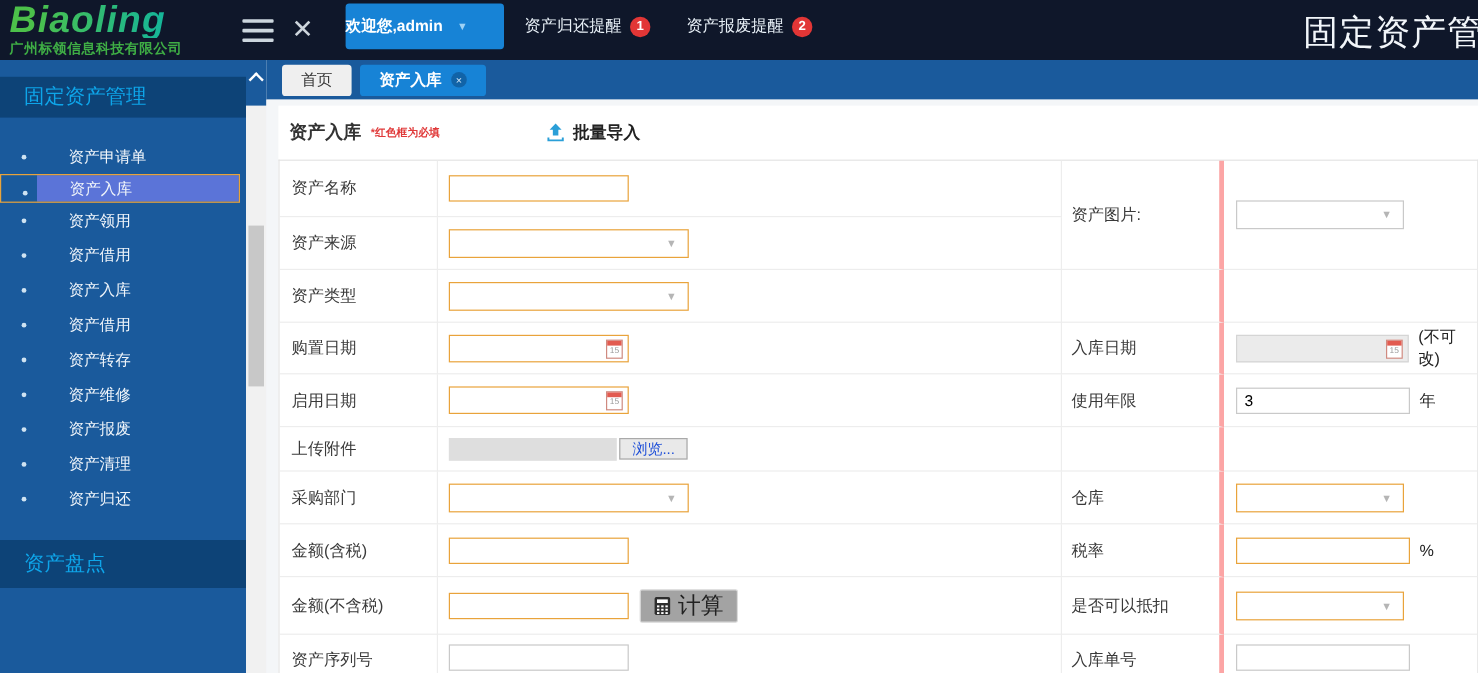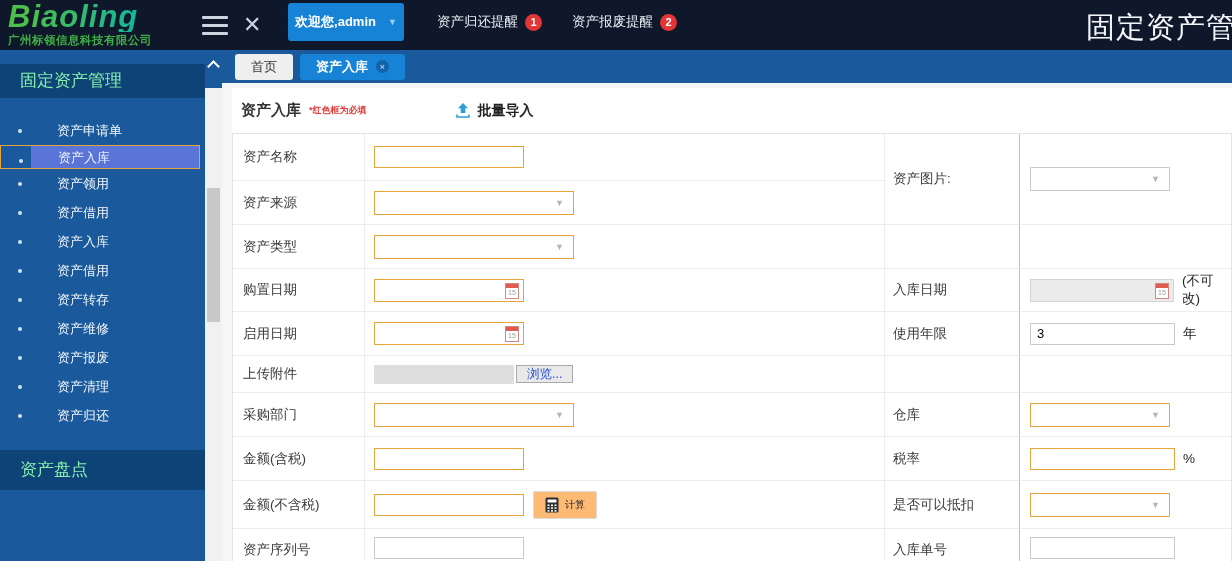--- a/index.html
+++ b/index.html
@@ -9,39 +9,39 @@
   
   .topbar { position:absolute; left:0; top:0; width:1232px; height:50px; background:#0f172a; z-index:5; }
   .logo { position:absolute; left:8px; top:2px; width:190px; }
   .brand { font-size:31px; font-weight:bold; font-style:italic; letter-spacing:1px;
            background:linear-gradient(90deg,#4cc04a 10%,#00b2b8 90%);
            -webkit-background-clip:text; background-clip:text; color:transparent; line-height:30px; }
   .company { font-size:11.5px; color:#3fae45; font-weight:bold; letter-spacing:0.5px; margin-top:1px; }
   .hamburger { position:absolute; left:202px; top:16px; width:26px; height:19px; display:flex; flex-direction:column; justify-content:space-between; cursor:pointer; }
   .hamburger i { display:block; height:3px; background:#ccd6de; border-radius:1px; }
   .win-close { position:absolute; left:243px; top:11px; font-size:22px; font-weight:bold; color:#cdd5dc; cursor:pointer; line-height:28px; }
-  .admin-btn { position:absolute; left:288px; top:3px; height:38px; width:116px; background:#1783d6; border-radius:3px;
-               display:flex; align-items:center; justify-content:center; gap:12px; cursor:pointer; }
+  .admin-btn { position:absolute; left:288px; top:3px; height:38px; width:132px; background:#1783d6; border-radius:3px;
+               display:flex; align-items:center; gap:12px; cursor:pointer; }
   .admin-btn .txt { color:#fff; font-size:13px; font-weight:bold; }
   .admin-btn .caret { color:#9ed2f5; font-size:9px; }
   .notices { position:absolute; left:437px; top:0; height:44px; display:flex; align-items:center; gap:30px; }
   .notice { display:flex; align-items:center; gap:7px; cursor:pointer; }
   .notice .nlabel { color:#e8f0f7; font-size:13.5px; }
   .badge { width:17px; height:17px; border-radius:50%; background:#e23636; color:#fff; font-size:11px; font-weight:bold;
            display:flex; align-items:center; justify-content:center; }
   .app-title { position:absolute; right:-4px; top:8px; font-size:29px; color:#f2f6fa; letter-spacing:1px; white-space:nowrap; }
 
   
   .sidebar { position:absolute; left:0; top:50px; width:205px; height:511px; background:#1a5a9c; overflow:hidden; }
   .sb-item { position:relative; height:29px; line-height:29px; cursor:pointer; }
   .sb-item .dot { position:absolute; left:18px; top:13px; width:4px; height:4px; border-radius:50%; background:#cfe3f2; }
   .sb-item .sb-label { position:absolute; left:57px; color:#f0f5fa; font-size:13px; }
   .sb-item.sel { background:linear-gradient(to right, transparent 30px, #5b74d8 30px); }
   .sb-group1 { padding-top:2px; }
-  .sb-section { height:34px; line-height:34px; background:#0d4377; color:#86efac; font-size:17px; padding-left:20px; }
+  .sb-section { height:34px; line-height:34px; background:#0d4377; color:#0ea5e9; font-size:17px; padding-left:20px; }
   .sb-sec1 { margin-top:14px; }
   .sb-group2 { margin-top:18px; }
   .sb-sec2 { margin-top:20px; height:40px; line-height:40px; }
 
   
   .scrollstrip { position:absolute; left:205px; top:50px; width:17px; height:511px; background:#f1f1f1; }
   .scroll-up { height:38px; background:#1a5a9c; display:flex; align-items:flex-start; justify-content:center; cursor:pointer; }
   .chev { width:9px; height:9px; border-left:2px solid #fff; border-top:2px solid #fff; transform:rotate(45deg); margin-top:12px; }
   .thumb { position:absolute; left:2px; top:138px; width:13px; height:134px; background:#c8c8c8; cursor:pointer; }
 
@@ -61,21 +61,21 @@
   .req-note { margin-left:8px; font-size:9px; font-weight:bold; color:#e03a3a; }
   .import { margin-left:88px; display:flex; align-items:center; gap:7px; cursor:pointer;justify-content:flex-end; }
   .import .imp-label { font-size:14px; font-weight:bold; color:#222; }
 
   .ftable { display:grid; grid-template-columns:132px 520px 135px 1fr;
             grid-template-rows:47px 44px 44px 43px 44px 37px 44px 44px 48px 60px;
             border:1px solid #e4e4e4; border-bottom:none; }
   .cell { border-bottom:1px solid #ededed; display:flex; align-items:center; }
   .c1 { border-right:1px solid #ededed; padding-left:10px; }
   .c2 { border-right:1px solid #ededed; padding-left:9px; }
-  .c3 { border-right:1px solid #fca5a5; padding-left:8px; }
+  .c3 { border-right:4px solid #fca5a5; padding-left:8px; }
   .c4 { padding-left:10px; }
   .lab { font-size:13.5px; color:#3a3a3a; }
   .span2 { grid-row:span 2; }
 
   input.inp { height:22px; width:150px; border:1px solid #e9a33b; background:#fff; padding:0 6px; font-size:13px; outline:none; }
   input.inp.gray { border-color:#c9c9c9; }
   .sel { height:24px; width:200px; border:1px solid #e9a33b; background:#fff; display:flex; align-items:center;
          justify-content:flex-end; padding-right:9px; cursor:pointer; }
   .sel.gray { border-color:#c9c9c9; }
   .sel.sm { width:140px; }
@@ -85,21 +85,21 @@
   .datewrap.dis { background:#ebebeb; border-color:#d5d5d5; }
   .cal { position:absolute; right:4px; top:3px; width:14px; height:16px; border:1px solid #cf8a80; background:#fff;
          display:flex; flex-direction:column; cursor:pointer; }
   .cal-top { height:4px; background:#e25b50; }
   .cal-num { font-size:7px; color:#999; text-align:center; line-height:10px; font-style:normal; }
   .after-txt { margin-left:8px; font-size:13.5px; color:#222; }
   .filewrap { display:flex; align-items:center; }
   .file-track { width:140px; height:19px; background:#dedede; cursor:pointer; }
   .browse { height:18px; padding:0 10px; font-size:12.5px; border:1px solid #a9a9a9; background:#e9e9e9; cursor:pointer; margin-left:2px; color:#1d4ed8; }
   .calc { margin-left:9px; height:28px; display:flex; align-items:center; gap:6px; padding:0 11px;
-          border:1px solid #dcdcdc; border-radius:2px; background:#fdba74; cursor:pointer; font-size:10px; color:#222; }
+          border:1px solid #dcdcdc; border-radius:2px; background:#a3a3a3; cursor:pointer; font-size:19px; color:#222; }
 </style>
 </head>
 <body>
 
 <div class="topbar">
   <div class="logo">
     <div class="brand">Biaoling</div>
     <div class="company">广州标领信息科技有限公司</div>
   </div>
   <div class="hamburger">

